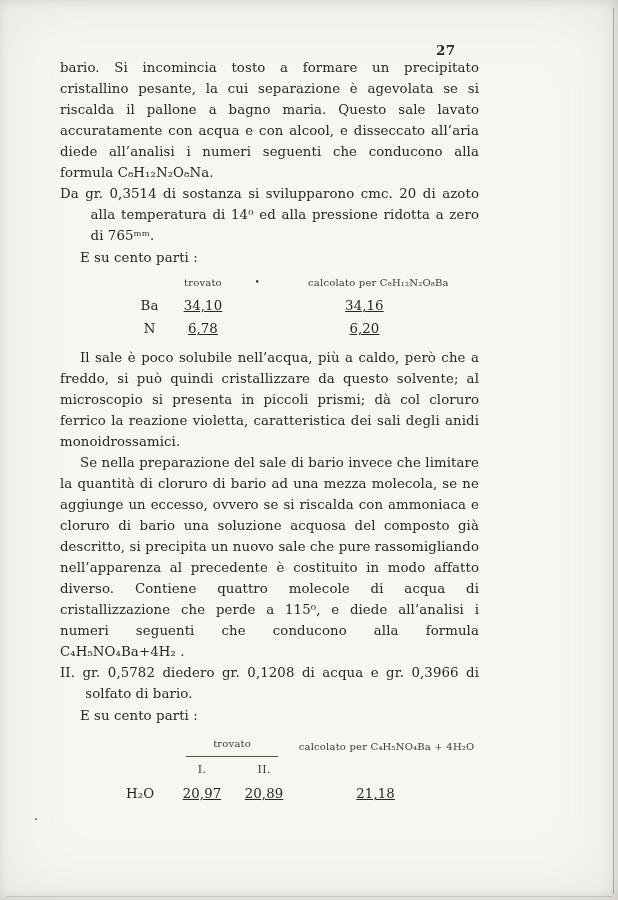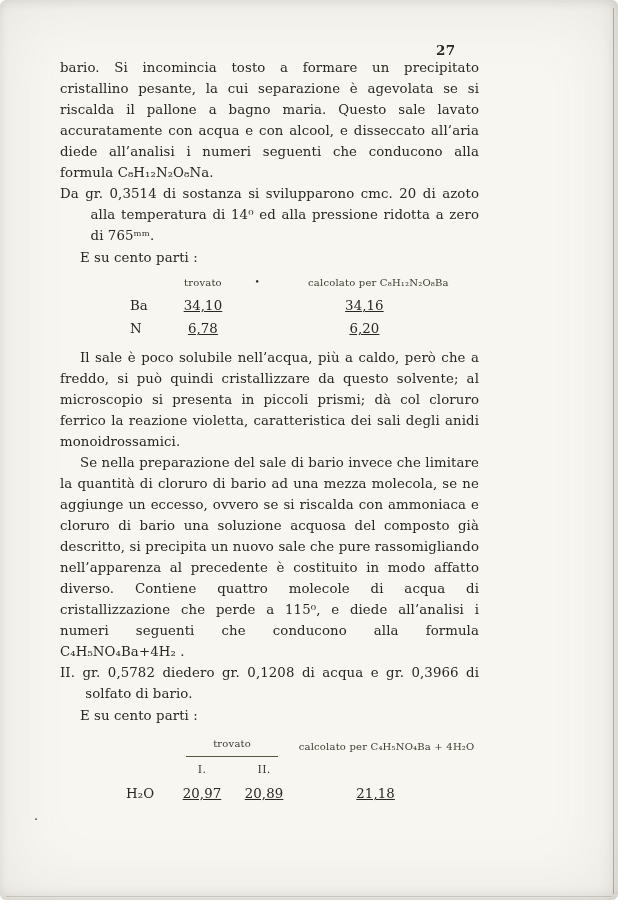--- a/index.html
+++ b/index.html
@@ -11,21 +11,20 @@
     margin:0;
     background:#f7f6f1;
     box-shadow:
       inset 0 0 70px rgba(120,110,90,0.12),
       inset -7px 0 14px rgba(0,0,0,0.06),
       inset 0 -6px 12px rgba(0,0,0,0.05),
       inset 0 4px 10px rgba(0,0,0,0.04);
     font-family:"DejaVu Serif","Liberation Serif","DejaVu Sans",serif;
     color:#29271f;
     overflow:hidden;
-    border-radius:6px;
   }
   .scan::after {
     content:"";
     position:absolute;
     right:4px; top:8px; bottom:6px; width:1px;
     background:rgba(70,64,52,0.35);
   }
   .scan::before {
     content:"";
     position:absolute;
@@ -58,21 +57,21 @@
   .hang { padding-left:2.3em; text-indent:-2.3em; }
   .item { padding-left:1.9em; text-indent:-1.9em; }
   .lead { text-indent:1.5em; margin-top:1px; margin-bottom:2px; }
 
   table { border-collapse:collapse; }
   td { padding:1px 0; vertical-align:bottom; }
   .th { font-size:10px; color:#3c3a2f; text-align:center; letter-spacing:0.2px; }
   .num { text-align:center;text-decoration:underline; }
 
   .t1 { margin:3px 0 7px 70px; }
-  .t1 .c1 { width:42px;  text-align:left; }
+  .t1 .c1 { width:42px;  text-align:center; }
   .t1 .c2 { width:72px; }
   .t1 .c3 { width:46px;  text-align:center; }
   .t1 .c4 { width:192px; }
   .t1 .vcalc { padding-right:28px; }
   .dot { font-size:9px; color:#2e2c24; }
 
   .t2 { margin:5px 0 9px 66px; }
   .t2 .c1 { width:46px; text-align:left; }
   .t2 .c2 { width:66px; }
   .t2 .c3 { width:62px; }

